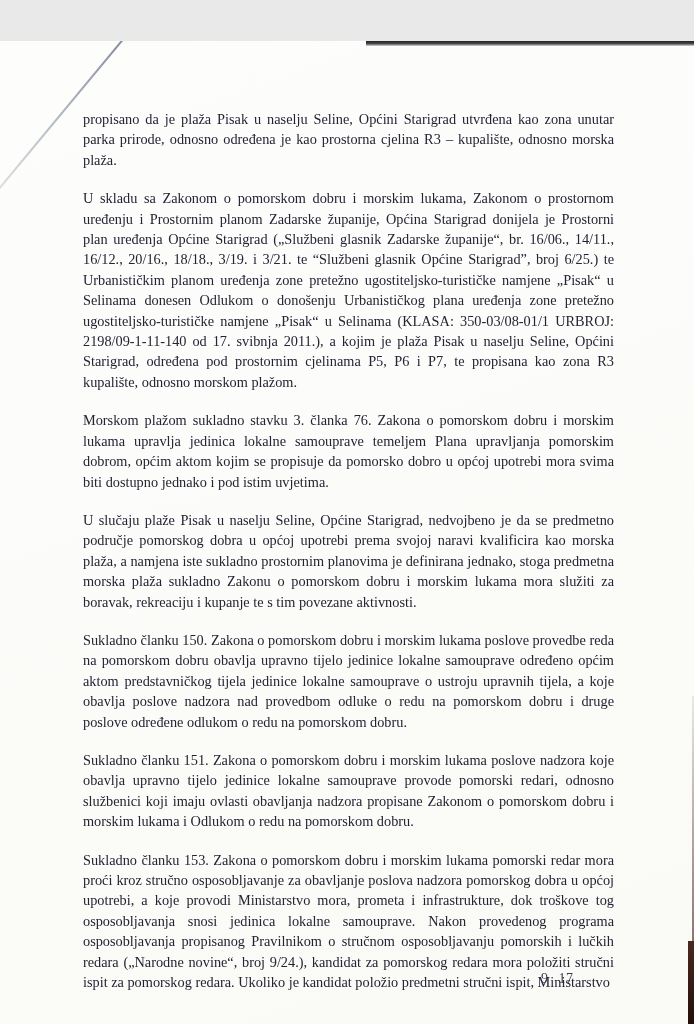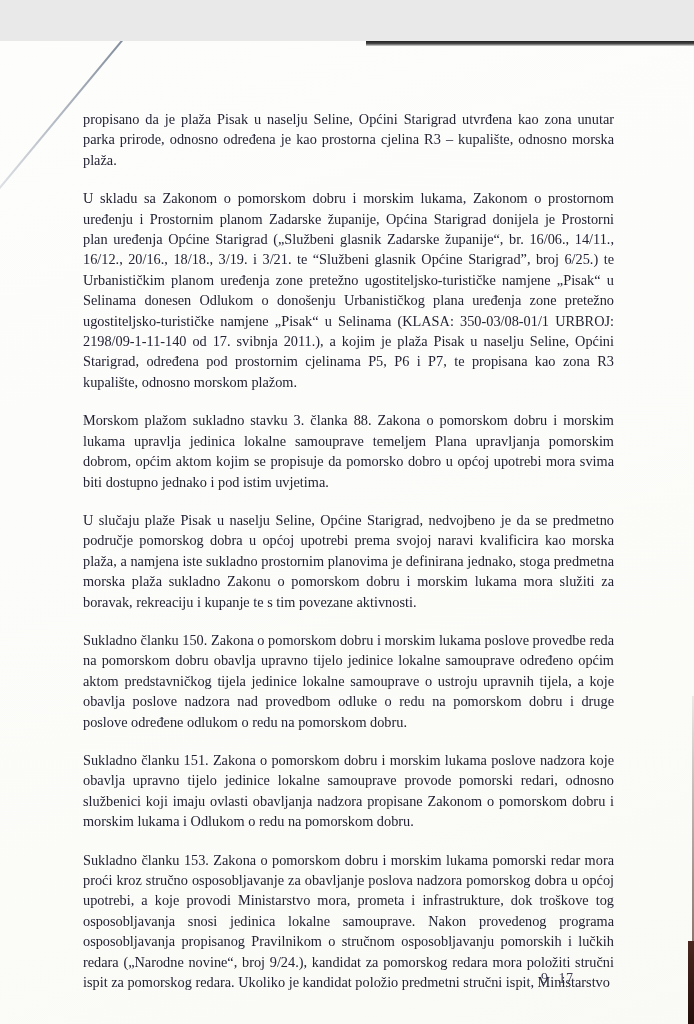--- a/index.html
+++ b/index.html
@@ -78,21 +78,21 @@
 
   <div class="edge-top"></div>
   <div class="fold-line"></div>
   <div class="edge-right-thin"></div>
   <div class="edge-right-thick"></div>
   <div class="edge-bottom"></div>
 
   <div class="content">
     <p>propisano da je plaža Pisak u naselju Seline, Općini Starigrad utvrđena kao zona unutar parka prirode, odnosno određena je kao prostorna cjelina R3 – kupalište, odnosno morska plaža.</p>
     <p>U skladu sa Zakonom o pomorskom dobru i morskim lukama, Zakonom o prostornom uređenju i Prostornim planom Zadarske županije, Općina Starigrad donijela je Prostorni plan uređenja Općine Starigrad („Službeni glasnik Zadarske županije“, br. 16/06., 14/11., 16/12., 20/16., 18/18., 3/19. i 3/21. te “Službeni glasnik Općine Starigrad”, broj 6/25.) te Urbanističkim planom uređenja zone pretežno ugostiteljsko-turističke namjene „Pisak“ u Selinama donesen Odlukom o donošenju Urbanističkog plana uređenja zone pretežno ugostiteljsko-turističke namjene „Pisak“ u Selinama (KLASA: 350-03/08-01/1 URBROJ: 2198/09-1-11-140 od 17. svibnja 2011.), a kojim je plaža Pisak u naselju Seline, Općini Starigrad, određena pod prostornim cjelinama P5, P6 i P7, te propisana kao zona R3 kupalište, odnosno morskom plažom.</p>
-    <p>Morskom plažom sukladno stavku 3. članka 88. Zakona o pomorskom dobru i morskim lukama upravlja jedinica lokalne samouprave temeljem Plana upravljanja pomorskim dobrom, općim aktom kojim se propisuje da pomorsko dobro u općoj upotrebi mora svima biti dostupno jednako i pod istim uvjetima.</p>
+    <p>Morskom plažom sukladno stavku 3. članka 76. Zakona o pomorskom dobru i morskim lukama upravlja jedinica lokalne samouprave temeljem Plana upravljanja pomorskim dobrom, općim aktom kojim se propisuje da pomorsko dobro u općoj upotrebi mora svima biti dostupno jednako i pod istim uvjetima.</p>
     <p>U slučaju plaže Pisak u naselju Seline, Općine Starigrad, nedvojbeno je da se predmetno područje pomorskog dobra u općoj upotrebi prema svojoj naravi kvalificira kao morska plaža, a namjena iste sukladno prostornim planovima je definirana jednako, stoga predmetna morska plaža sukladno Zakonu o pomorskom dobru i morskim lukama mora služiti za boravak, rekreaciju i kupanje te s tim povezane aktivnosti.</p>
 
 
     <p>Sukladno članku 150. Zakona o pomorskom dobru i morskim lukama poslove provedbe reda na pomorskom dobru obavlja upravno tijelo jedinice lokalne samouprave određeno općim aktom predstavničkog tijela jedinice lokalne samouprave o ustroju upravnih tijela, a koje obavlja poslove nadzora nad provedbom odluke o redu na pomorskom dobru i druge poslove određene odlukom o redu na pomorskom dobru.</p>
     <p>Sukladno članku 151. Zakona o pomorskom dobru i morskim lukama poslove nadzora koje obavlja upravno tijelo jedinice lokalne samouprave provode pomorski redari, odnosno službenici koji imaju ovlasti obavljanja nadzora propisane Zakonom o pomorskom dobru i morskim lukama i Odlukom o redu na pomorskom dobru.</p>
     <p>Sukladno članku 153. Zakona o pomorskom dobru i morskim lukama pomorski redar mora proći kroz stručno osposobljavanje za obavljanje poslova nadzora pomorskog dobra u općoj upotrebi, a koje provodi Ministarstvo mora, prometa i infrastrukture, dok troškove tog osposobljavanja snosi jedinica lokalne samouprave. Nakon provedenog programa osposobljavanja propisanog Pravilnikom o stručnom osposobljavanju pomorskih i lučkih redara („Narodne novine“, broj 9/24.), kandidat za pomorskog redara mora položiti stručni ispit za pomorskog redara. Ukoliko je kandidat položio predmetni stručni ispit, Ministarstvo</p>
   </div>
 
   <div class="footer">9 17</div>
 

